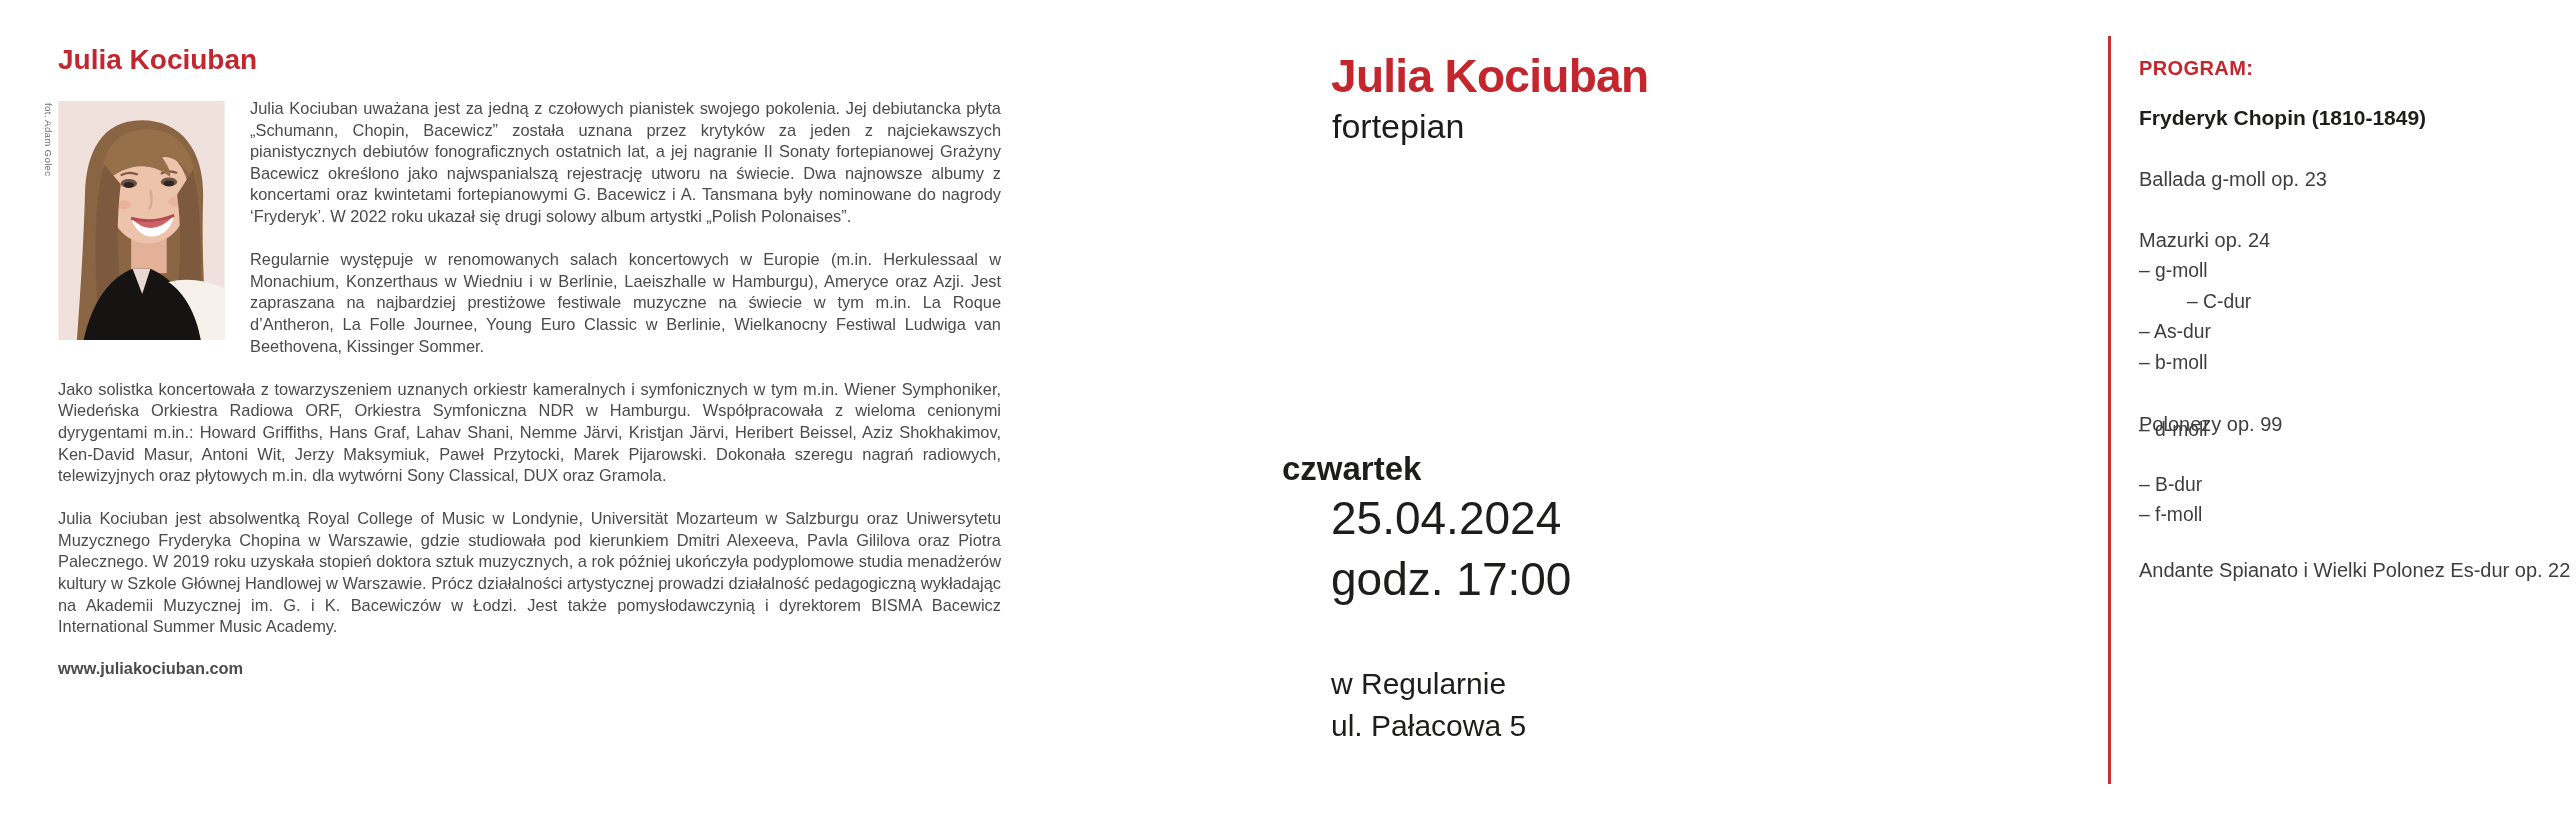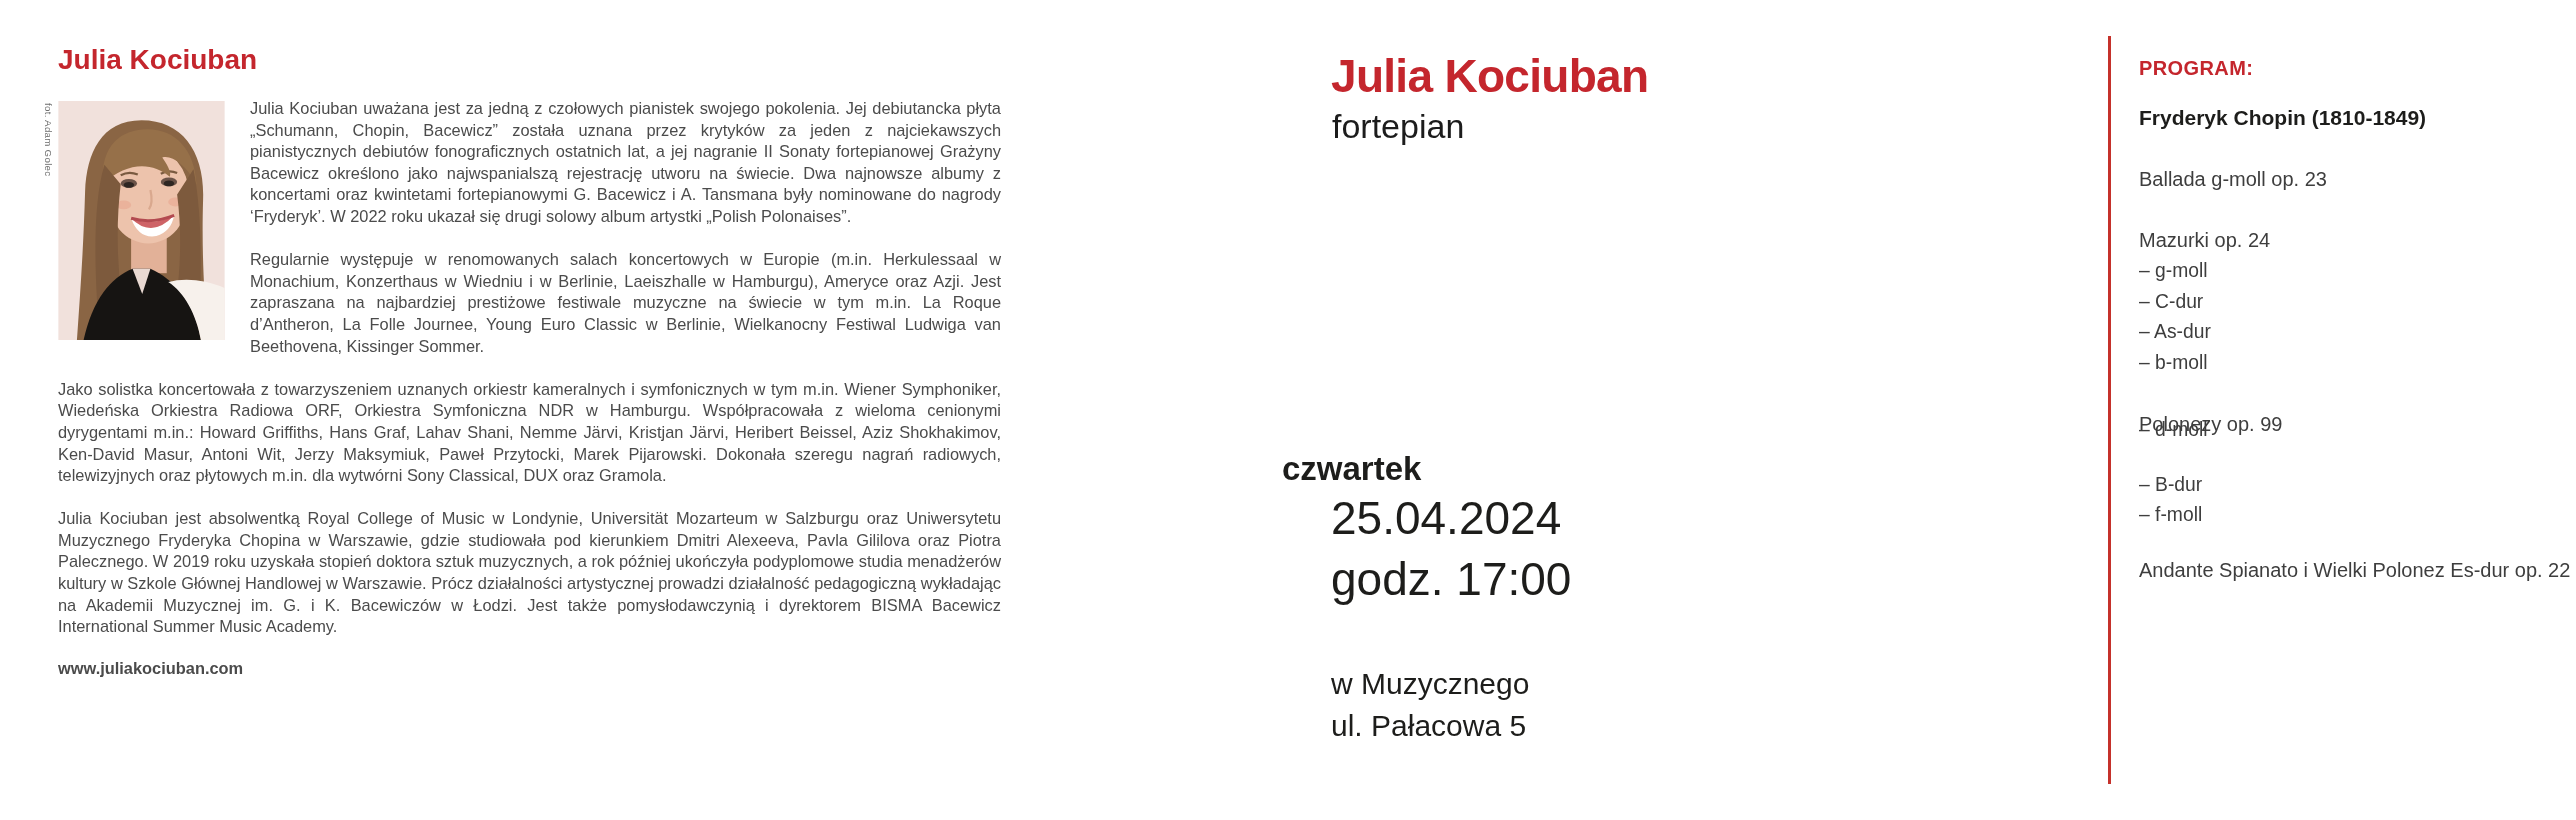--- a/index.html
+++ b/index.html
@@ -93,21 +93,21 @@
     font-size: 21px; font-weight: 700; color: var(--heading-text);
   }
   .prog-item {
     font-size: 20px; font-weight: 400; color: #3e3e3e;
   }
   .prog-sub {
     font-size: 19.3px; color: #3e3e3e;
   }
   .pi-0 { top: 168px; }
   .pi-1 { top: 229px; }
-  .ps-1-0 { top: 260px; } .ps-1-1 { top: 291px; } .ps-1-2 { top: 321px; } .ps-1-3 { top: 352px; }
+  .ps-1-0 { top: 260px; } .ps-1-1 { top: 291px; margin-left: 48px; } .ps-1-2 { top: 321px; } .ps-1-3 { top: 352px; }
   .pi-2 { top: 413px; }
   .ps-2-0 { top: 419px; } .ps-2-1 { top: 474px; } .ps-2-2 { top: 504px; }
   .pi-3 { top: 559px; }
 </style>
 </head>
 <body style="--accent: #c4262d; --line-red: #c5312b; --body-text: #4b4b4b; --heading-text: #1d1d1b;">
 
 <section class="bio-col">
   <h1 class="bio-title">Julia Kociuban</h1>
 
@@ -161,21 +161,21 @@
 
   <div class="website">www.juliakociuban.com</div>
 </section>
 
 <div class="mid-name">Julia Kociuban</div>
 <div class="mid-instrument">fortepian</div>
 <div class="mid-day">czwartek</div>
 <div class="mid-date">25.04.2024</div>
 <div class="mid-time">godz. 17:00</div>
 <div class="mid-venue">
-  <div>w Muzycznego</div>
+  <div>w Regularnie</div>
   <div>ul. Pałacowa 5</div>
 </div>
 
 <div class="divider-line"></div>
 
 <section class="prog">
   <div class="prog-heading">PROGRAM:</div>
   <div class="prog-composer">Fryderyk Chopin (1810-1849)</div>
 
   <div class="prog-item pi-0">Ballada g-moll op. 23</div>

